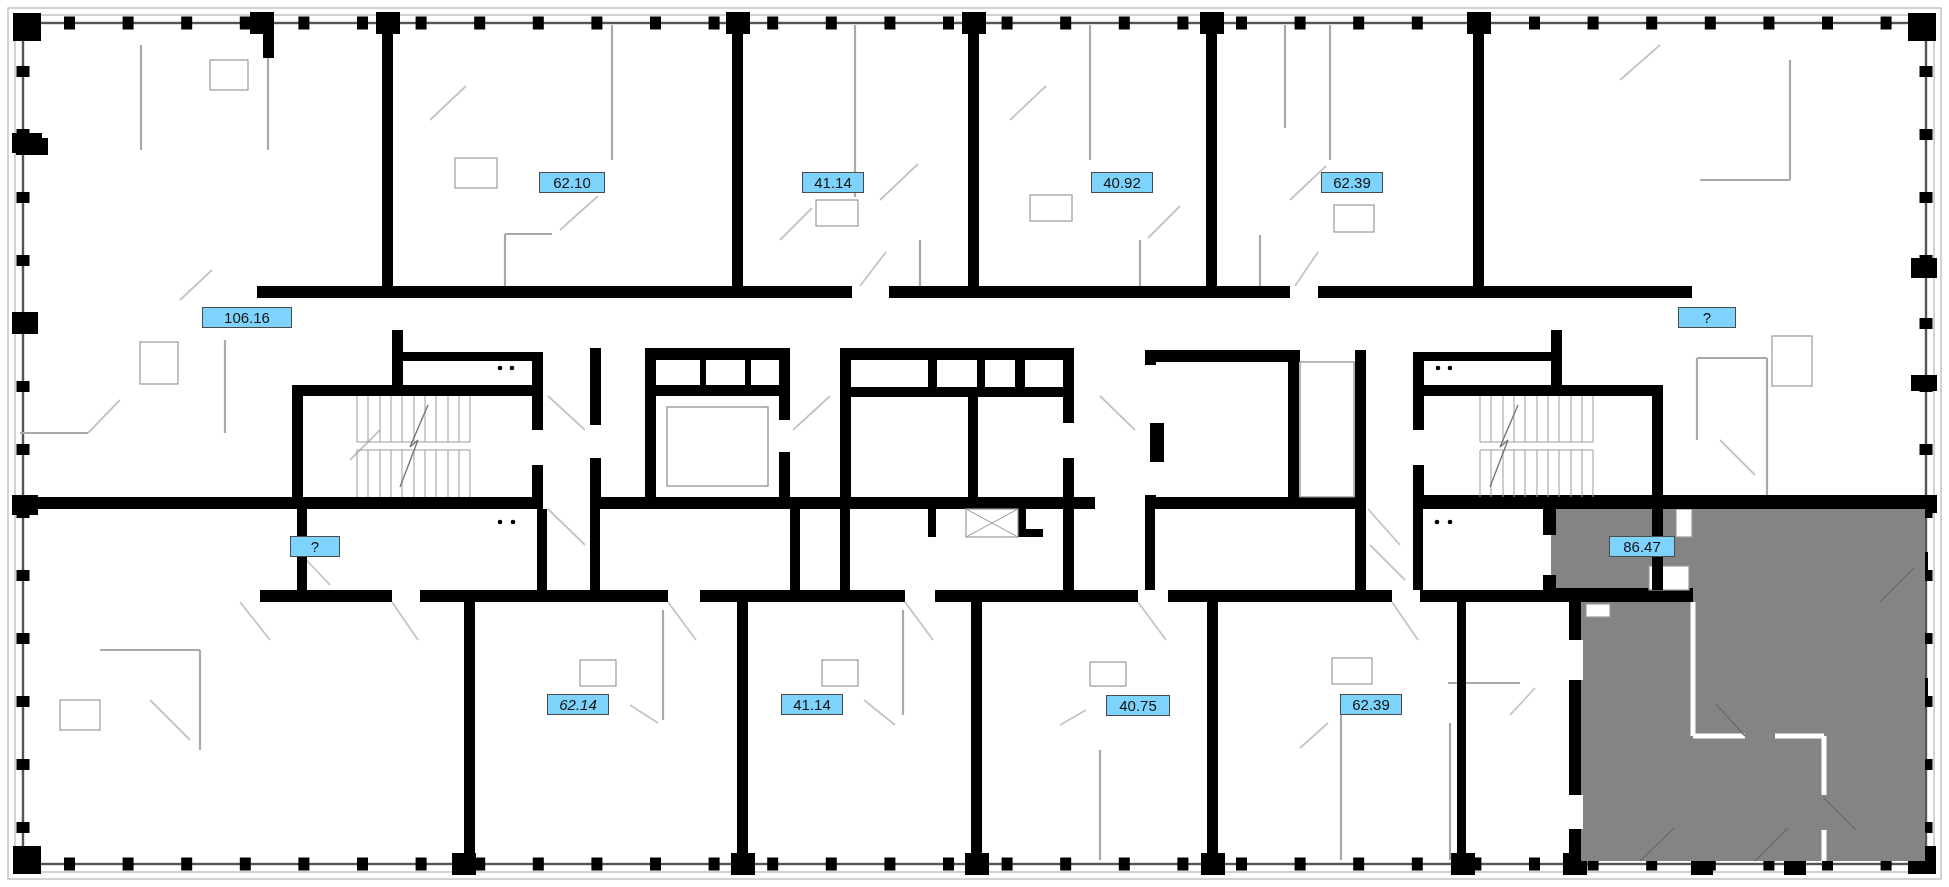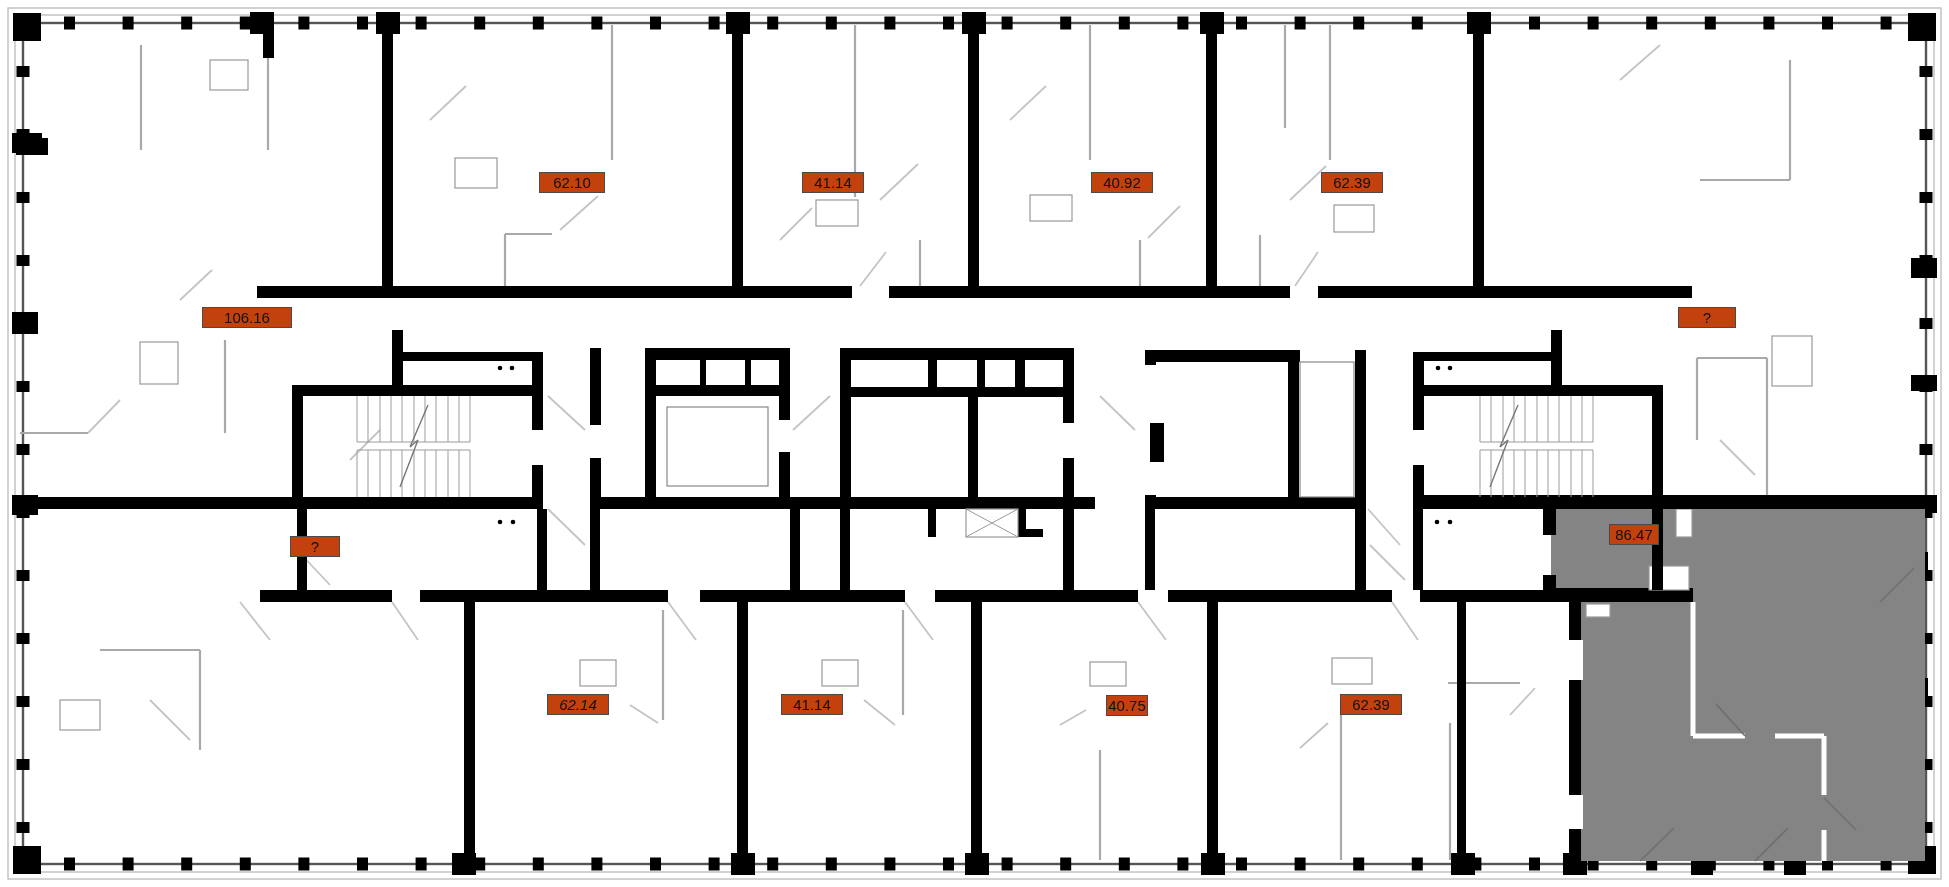--- a/index.html
+++ b/index.html
@@ -1,19 +1,19 @@
 <!DOCTYPE html>
 <html><head>
 <meta charset="utf-8">
 <style>
   html,body{margin:0;padding:0;background:#fff;}
   .stage{position:relative;width:1949px;height:887px;background:#fff;overflow:hidden;
          font-family:"Liberation Sans",sans-serif;}
   .stage svg{position:absolute;left:0;top:0;}
-  .lbl{position:absolute;box-sizing:border-box;height:21px;background:#c2410c;
+  .lbl{position:absolute;box-sizing:border-box;height:21px;background:#7dd3fc;
        border:1.4px solid #4a4a4a;display:flex;align-items:center;justify-content:center;
        font-size:15px;line-height:1;color:#111;z-index:3;cursor:pointer;}
   .region{position:absolute;z-index:2;background:transparent;cursor:pointer;}
   .w{fill:#000;}                      
   .p{stroke:#a9a9a9;stroke-width:2.2;fill:none;}   
   .d{stroke:#c4c4c4;stroke-width:1.8;fill:none;}   
   .t{stroke:#9b9b9b;stroke-width:1;fill:none;}     
   .wb{fill:#fff;stroke:#999;stroke-width:1.2;}     
   .wp{stroke:#fff;stroke-width:5;fill:none;}       
   .fd{stroke:#b5b5b5;stroke-width:1.2;fill:none;}  
@@ -320,28 +320,28 @@
     </div>
   <div class="lbl" style="left:202px;top:307px;width:90px;">
       <span>106.16</span>
     </div>
   <div class="lbl" style="left:1678px;top:307px;width:58px;">
       <span>?</span>
     </div>
   <div class="lbl" style="left:290px;top:536px;width:50px;">
       <span>?</span>
     </div>
-  <div class="lbl" style="left:1609px;top:524px;width:50px;">
+  <div class="lbl" style="left:1609px;top:536px;width:66px;">
       <span>86.47</span>
     </div>
   <div class="lbl" style="left:547px;top:694px;width:62px;font-style:italic;">
       <span>62.14</span>
     </div>
   <div class="lbl" style="left:781px;top:694px;width:62px;">
       <span>41.14</span>
     </div>
-  <div class="lbl" style="left:1106px;top:695px;width:42px;">
+  <div class="lbl" style="left:1106px;top:695px;width:64px;">
       <span>40.75</span>
     </div>
   <div class="lbl" style="left:1340px;top:694px;width:62px;">
       <span>62.39</span>
     </div>
 </div>
 
 </body></html>

